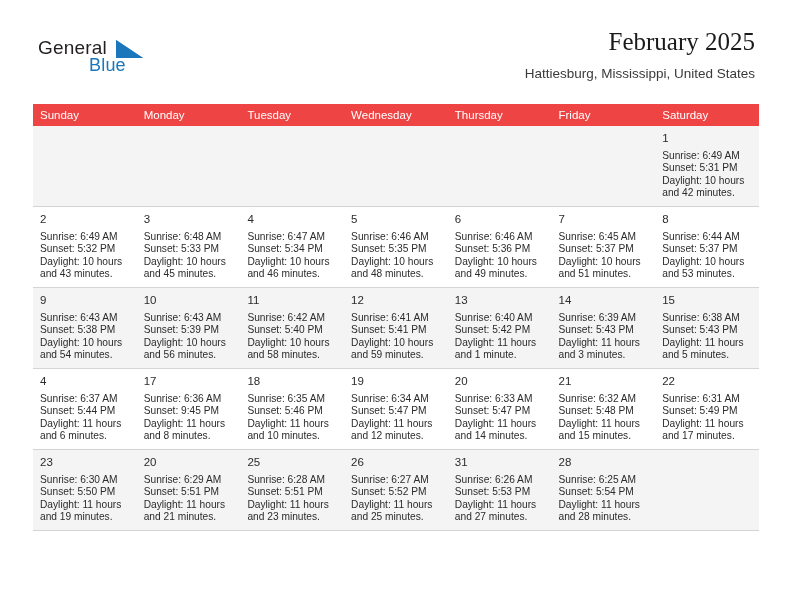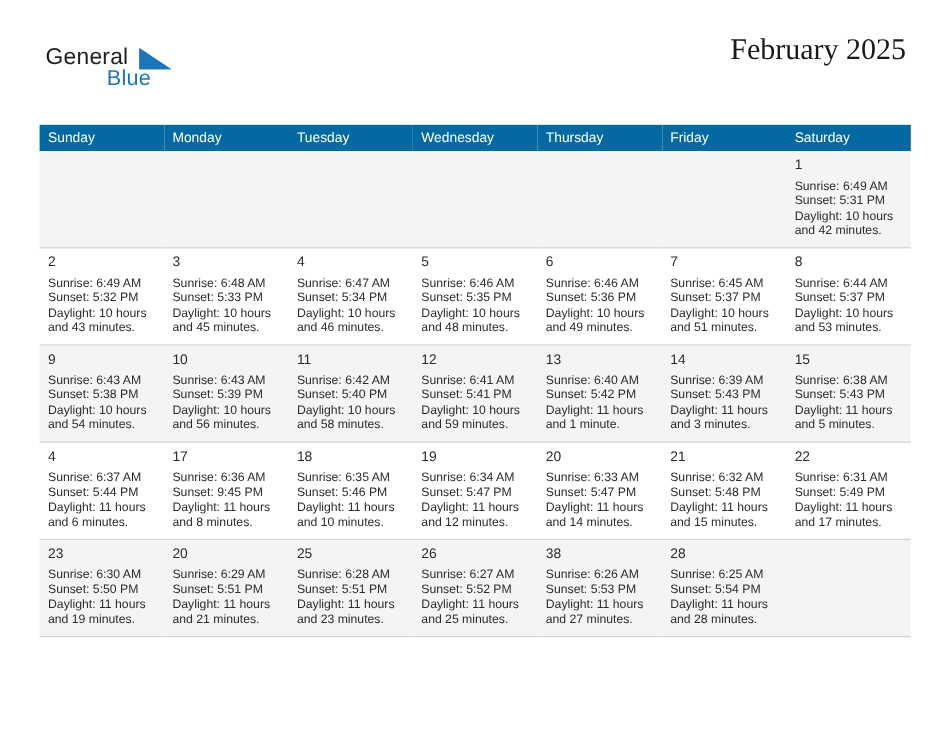--- a/index.html
+++ b/index.html
@@ -91,21 +91,21 @@
     left: 33px;
     top: 104px;
     width: 726px;
   }
   table.calendar {
     border-collapse: collapse;
     table-layout: fixed;
     width: 726px;
   }
   table.calendar th {
-    background: #0369a1;
+    background: #ef4444;
     color: #ffffff;
     font-size: 11.5px;
     font-weight: normal;
     text-align: left;
     padding: 5px 0 5px 7px;
     height: 12px;
     border: none;
   }
   table.calendar td {
     width: 103.71px;
@@ -155,20 +155,21 @@
             <polygon points="0,18 27,18 0,0" fill="#1b76bc" transform="translate(0,0) scale(1,1)"></polygon>
             <polygon points="0,0 27,18 0,18" fill="#1b76bc"></polygon>
           </svg>
         </span>
       </span>
       <span class="brand-blue">Blue</span>
     </div>
 
     <div class="title-block">
       <div class="cal-title">February 2025</div>
+      <div class="cal-subtitle">Hattiesburg, Mississippi, United States</div>
     </div>
   </div>
 
   <div class="cal-wrap">
     <table class="calendar">
       <thead>
         <tr>
           <th>Sunday</th>
           <th>Monday</th>
           <th>Tuesday</th>
@@ -473,21 +474,21 @@
                 <div class="daynum">26</div>
                 <div class="detail">
                   <div>Sunrise: 6:27 AM</div>
                   <div>Sunset: 5:52 PM</div>
                   <div class="wrapline">Daylight: 11 hours and 25 minutes.</div>
                 </div>
               </div>
             </td>
             <td>
               <div class="cell-inner">
-                <div class="daynum">38</div>
+                <div class="daynum">31</div>
                 <div class="detail">
                   <div>Sunrise: 6:26 AM</div>
                   <div>Sunset: 5:53 PM</div>
                   <div class="wrapline">Daylight: 11 hours and 27 minutes.</div>
                 </div>
               </div>
             </td>
             <td>
               <div class="cell-inner">
                 <div class="daynum">28</div>

